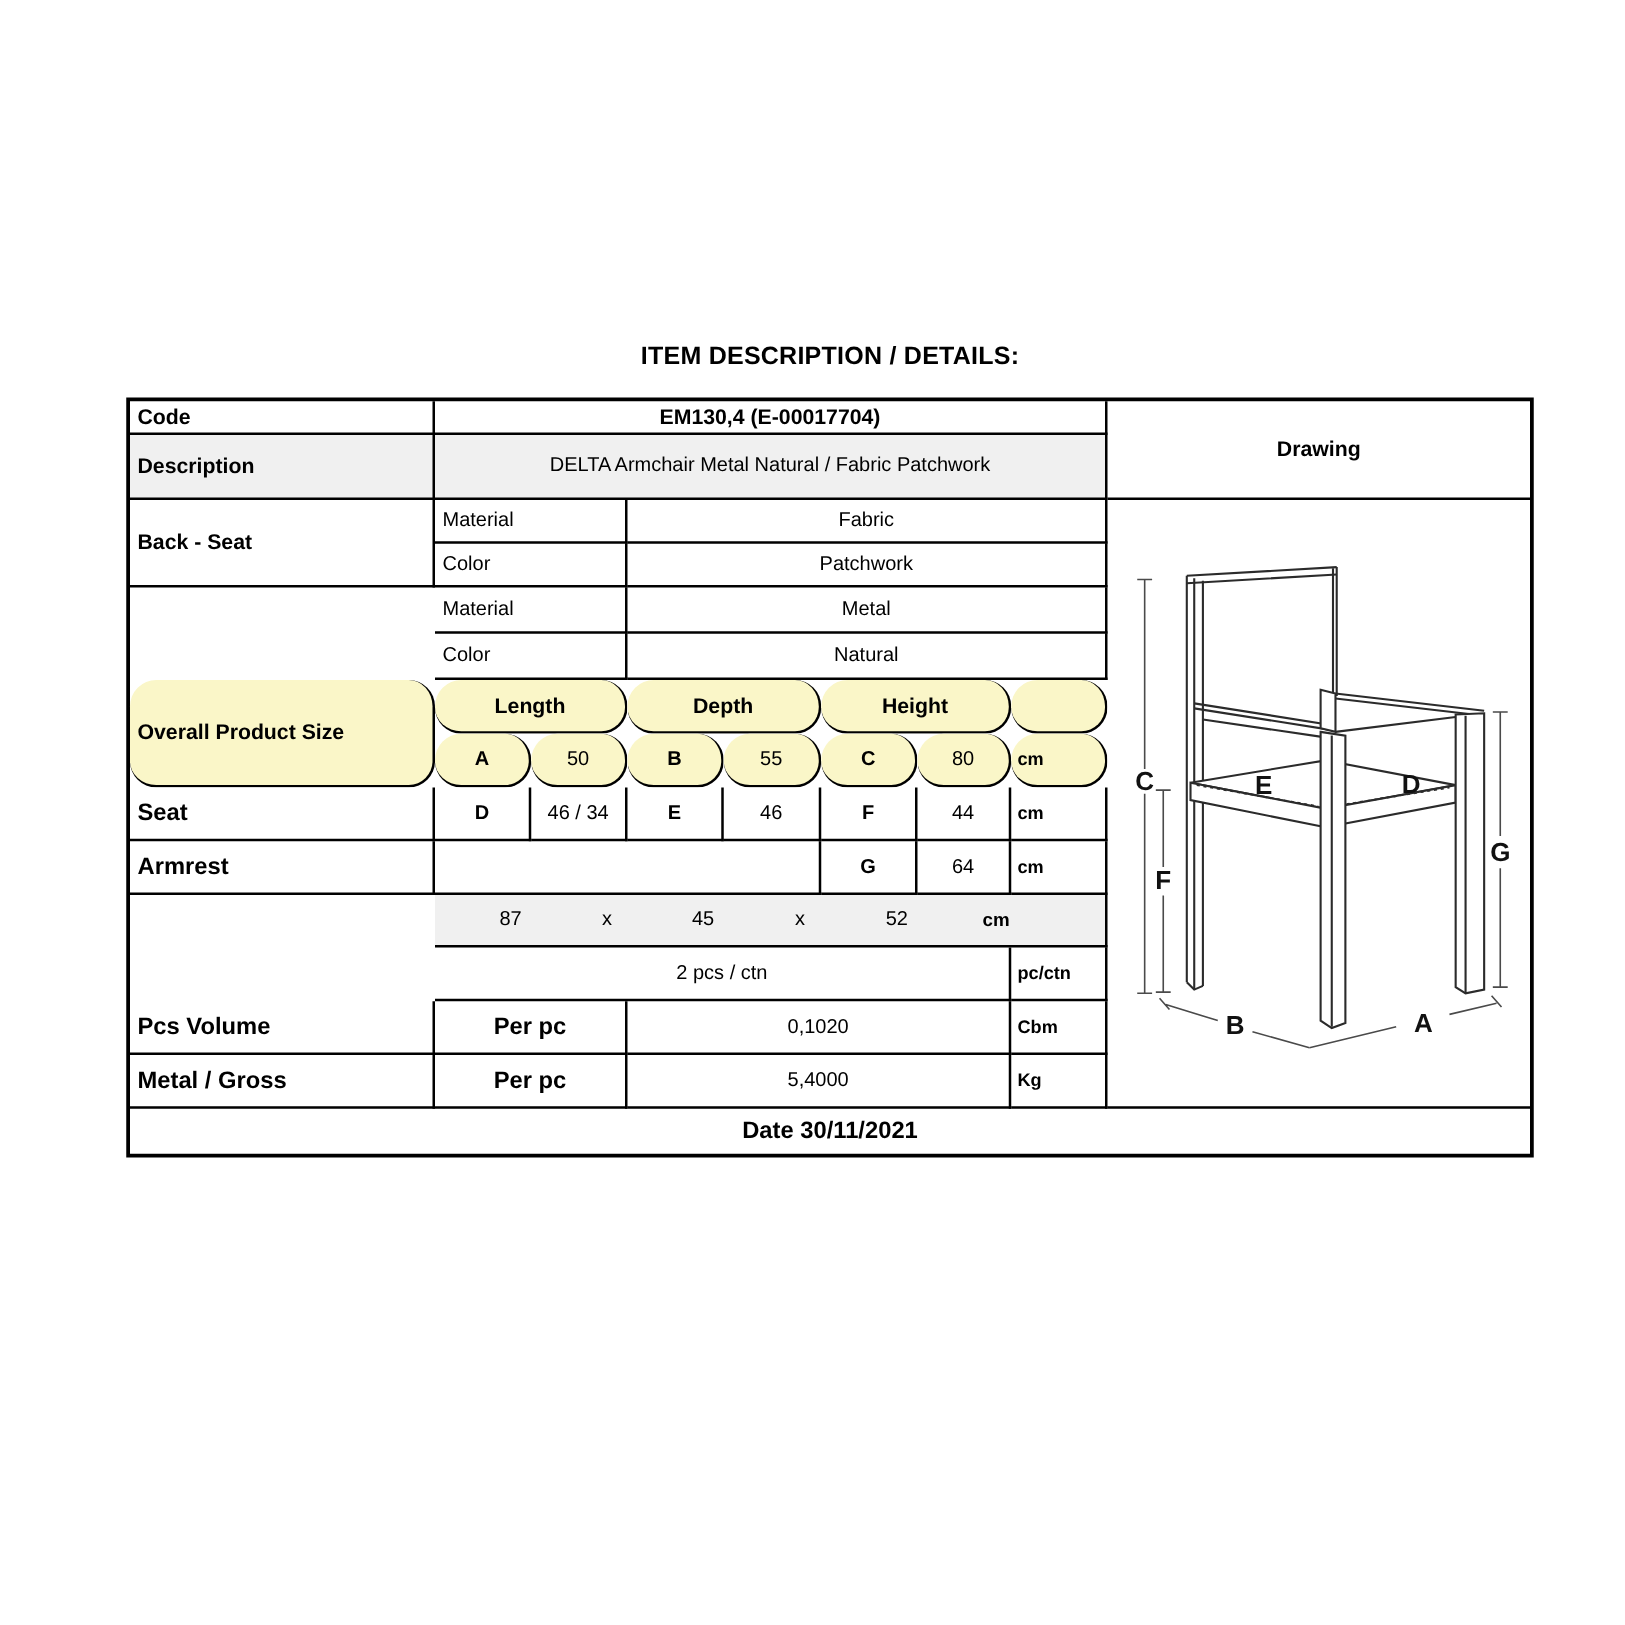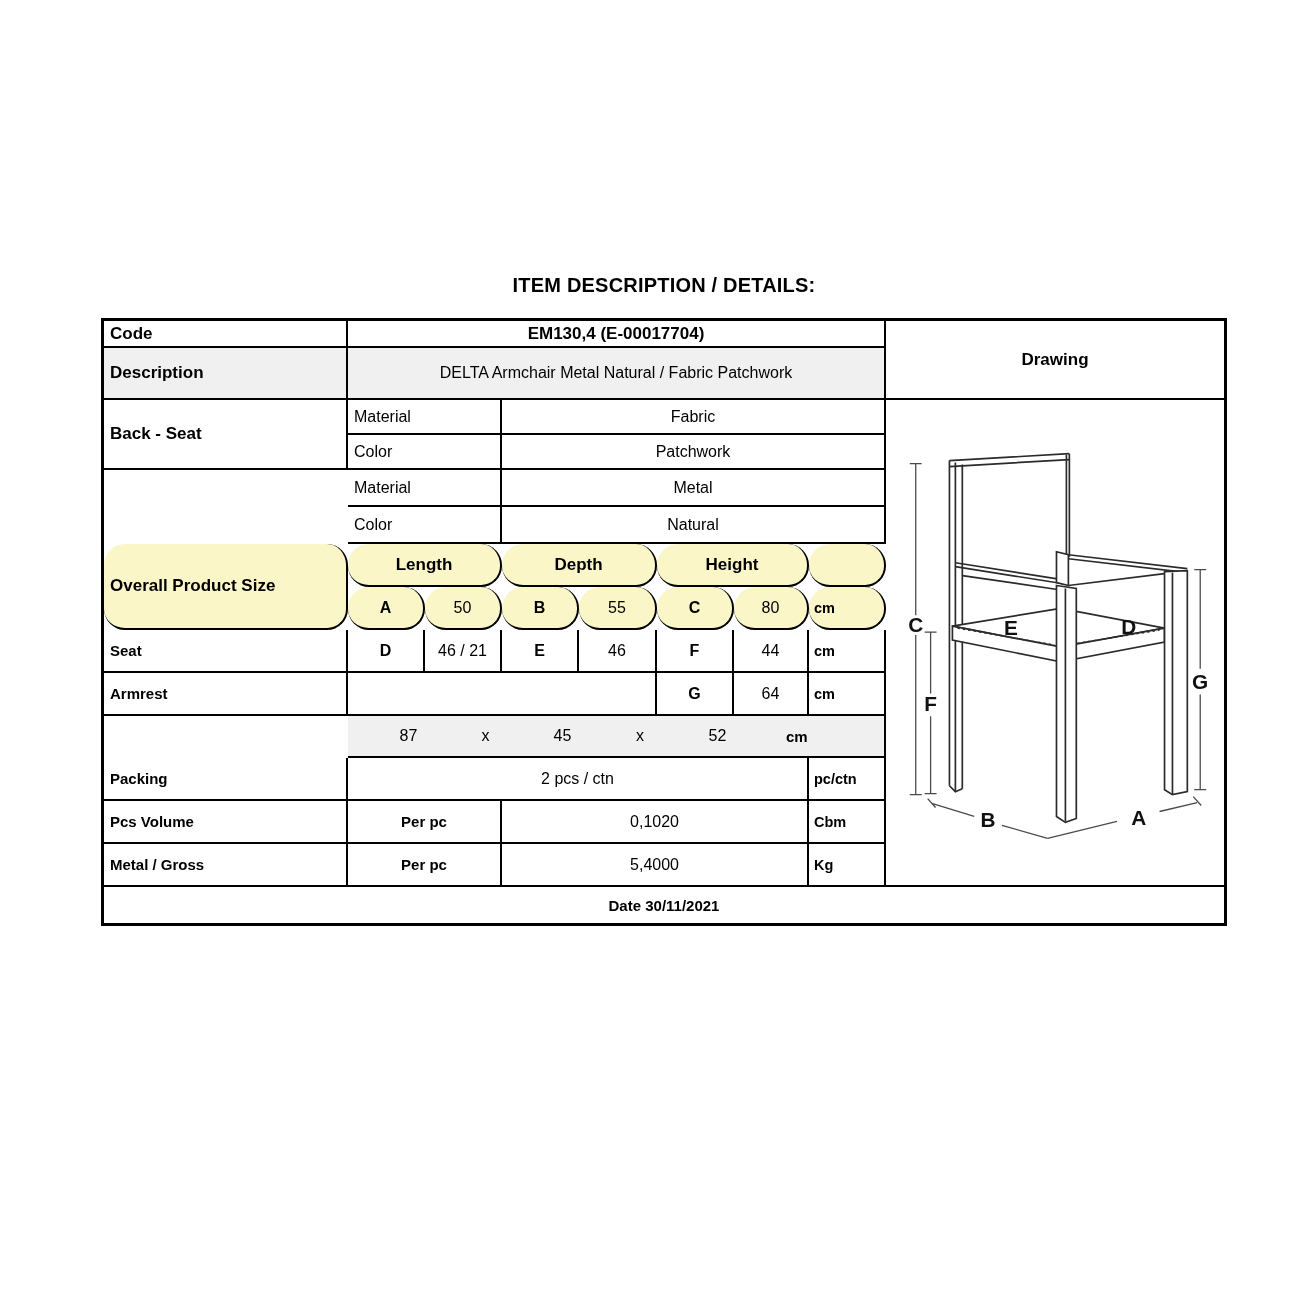--- a/index.html
+++ b/index.html
@@ -12,21 +12,21 @@
     grid-template-columns:244px 77px 77px 77px 78px 77px 75px 77px 1fr;
     grid-template-rows:27px 52px 35px 35px 37px 37px 43px 43px 43px 43px 42px 43px 43px 43px 1fr;
     background:#fff;}
   .cell{border-right:2px solid #000;border-bottom:2px solid #000;
     display:flex;align-items:center;font-size:16px;overflow:hidden;box-sizing:border-box;}
   .no-r{border-right:none;}
   .no-b{border-bottom:none;}
   .pl{padding-left:6px;}
   .ctr{justify-content:center;text-align:center;}
   .b17{font-weight:bold;font-size:17px;}
-  .b15{font-weight:bold;font-size:15px;}
+  .b15{font-weight:bold;font-size:19px;}
   .b16{font-weight:bold;font-size:16px;}
   .unit{font-weight:bold;font-size:14.5px;padding-left:5px;}
   .gray{background:#f0f0f0;}
   .yellow{background:#faf6c8;border-radius:21px;}
   .ps-grid{display:grid;grid-template-columns:77px 77px 77px 78px 77px 75px 1fr;align-items:center;}
   .ps-grid span{text-align:center;font-size:16px;margin-left:44px;}
   .ps-grid .u{text-align:left;padding-left:8px;font-weight:bold;font-size:15px;}
   .draw-wrap{position:relative;padding:0;}
   .draw-wrap svg{display:block;width:100%;height:100%;}
   .dimtxt{font-weight:bold;font-size:21px;fill:#111;}
@@ -67,21 +67,21 @@
     <div class="cell ctr b16 yellow" style="grid-area:8/2/9/3">A</div>
     <div class="cell ctr yellow" style="grid-area:8/3/9/4">50</div>
     <div class="cell ctr b16 yellow" style="grid-area:8/4/9/5">B</div>
     <div class="cell ctr yellow" style="grid-area:8/5/9/6">55</div>
     <div class="cell ctr b16 yellow" style="grid-area:8/6/9/7">C</div>
     <div class="cell ctr yellow" style="grid-area:8/7/9/8">80</div>
     <div class="cell unit yellow" style="grid-area:8/8/9/9">cm</div>
 
     <div class="cell pl b15" style="grid-area:9/1/10/2">Seat</div>
     <div class="cell ctr b16" style="grid-area:9/2/10/3">D</div>
-    <div class="cell ctr" style="grid-area:9/3/10/4">46 / 21</div>
+    <div class="cell ctr" style="grid-area:9/3/10/4">46 / 34</div>
     <div class="cell ctr b16" style="grid-area:9/4/10/5">E</div>
     <div class="cell ctr" style="grid-area:9/5/10/6">46</div>
     <div class="cell ctr b16" style="grid-area:9/6/10/7">F</div>
     <div class="cell ctr" style="grid-area:9/7/10/8">44</div>
     <div class="cell unit" style="grid-area:9/8/10/9">cm</div>
 
     <div class="cell pl b15" style="grid-area:10/1/11/2">Armrest</div>
     <div class="cell" style="grid-area:10/2/11/6"></div>
     <div class="cell ctr b16" style="grid-area:10/6/11/7">G</div>
     <div class="cell ctr" style="grid-area:10/7/11/8">64</div>
@@ -89,21 +89,20 @@
 
     <div class="cell gray ps-grid" style="grid-area:11/2/12/9">
       <span>87</span>
       <span>x</span>
       <span>45</span>
       <span>x</span>
       <span>52</span>
       <span class="u">cm</span>
     </div>
 
-    <div class="cell pl b15" style="grid-area:12/1/13/2">Packing</div>
     <div class="cell ctr" style="grid-area:12/2/13/8">2 pcs / ctn</div>
     <div class="cell unit" style="grid-area:12/8/13/9">pc/ctn</div>
 
     <div class="cell pl b15" style="grid-area:13/1/14/2">Pcs Volume</div>
     <div class="cell ctr b15" style="grid-area:13/2/14/4">Per pc</div>
     <div class="cell ctr" style="grid-area:13/4/14/8">0,1020</div>
     <div class="cell unit" style="grid-area:13/8/14/9">Cbm</div>
 
     <div class="cell pl b15" style="grid-area:14/1/15/2">Metal / Gross</div>
     <div class="cell ctr b15" style="grid-area:14/2/15/4">Per pc</div>

